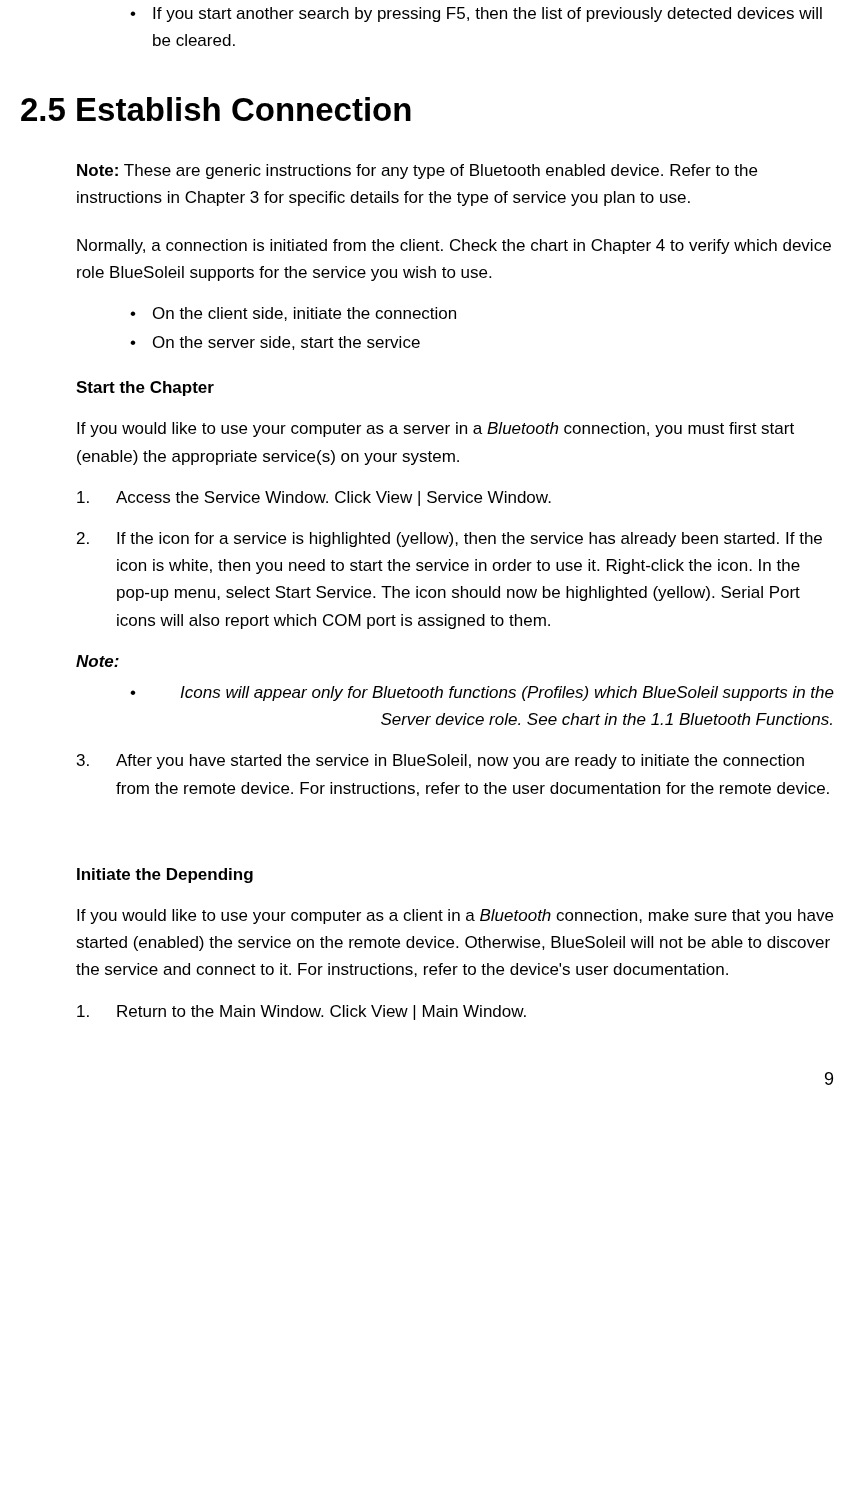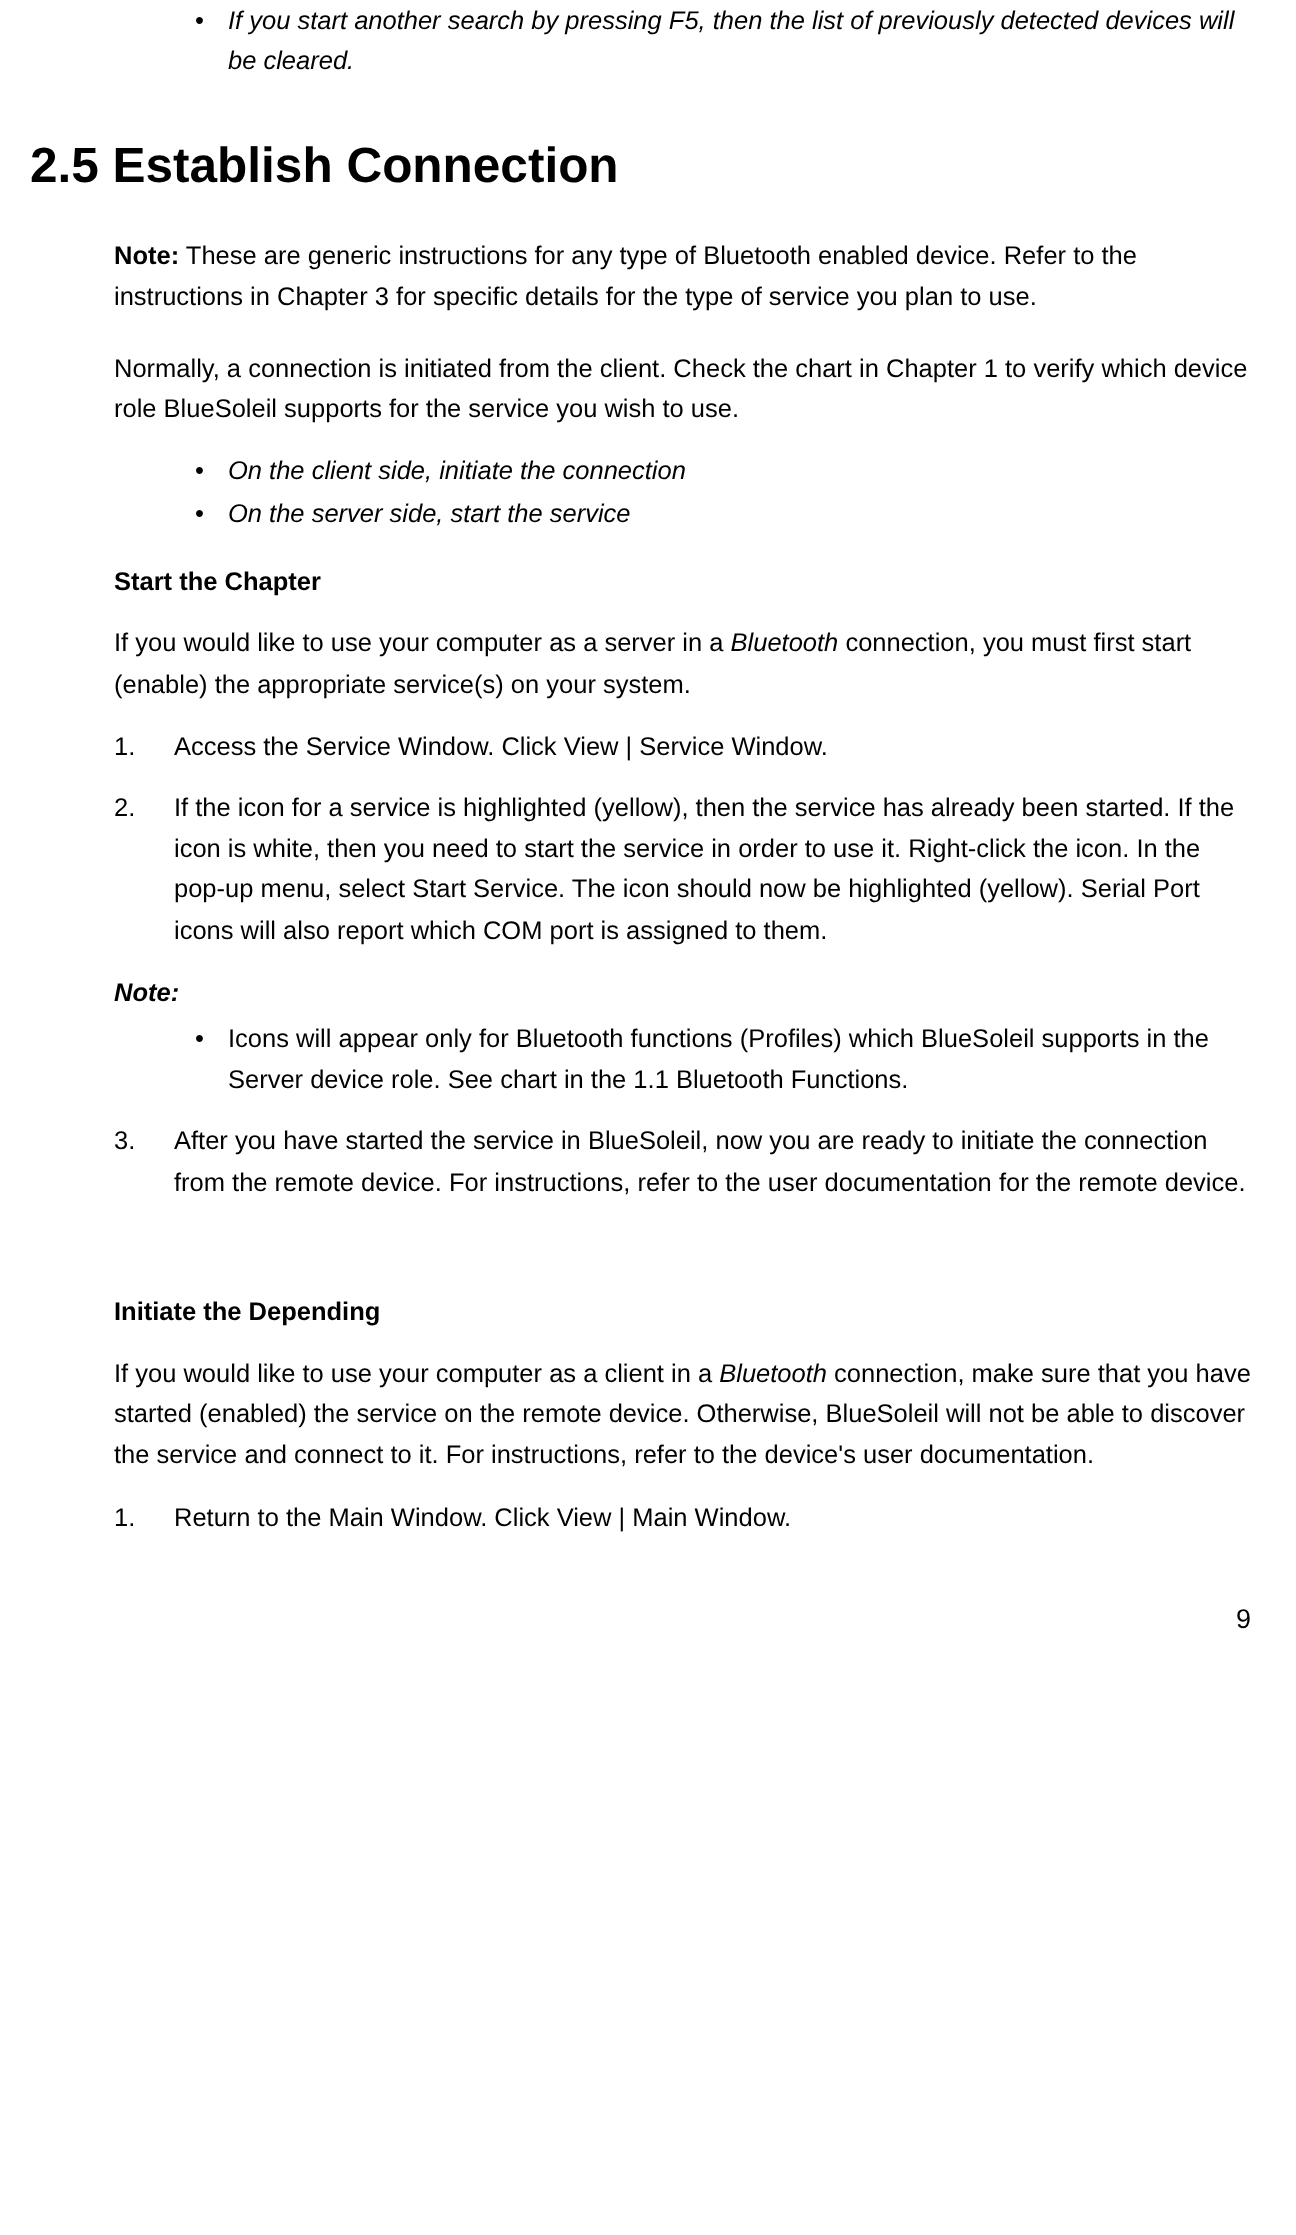--- a/index.html
+++ b/index.html
@@ -13,21 +13,20 @@
       box-sizing: border-box;
     }
     .bullet-list {
       list-style: none;
       padding-left: 110px;
       margin: 0 0 10px 0;
     }
     .bullet-list li {
       position: relative;
       padding-left: 22px;
-      font-style: italic;
       margin-bottom: 2px;
     }
     .bullet-list li::before {
       content: "•";
       position: absolute;
       left: 0;
       font-style: normal;
     }
     h2 {
       font-size: 33px;
@@ -71,21 +70,23 @@
       left: 0;
     }
     .nested-bullets {
       list-style: none;
       padding-left: 54px;
       margin: 0 0 14px 0;
     }
     .nested-bullets li {
       position: relative;
       padding-left: 22px;
+      font-style: italic;
       margin-bottom: 4px;
+      text-align: right;
     }
     .nested-bullets li::before {
       content: "•";
       position: absolute;
       left: 0;
       font-style: normal;
     }
     .italic-word {
       font-style: italic;
     }
@@ -103,21 +104,21 @@
   <li>If you start another search by pressing F5, then the list of previously detected devices will be cleared.</li>
 </ul>
 
 <h2>2.5 Establish Connection</h2>
 
 <div class="body-block">
   <p class="note-para">
     <span class="note-label">Note:</span><span> These are generic instructions for any type of Bluetooth enabled device. Refer to the instructions in Chapter 3 for specific details for the type of service you plan to use.</span>
   </p>
 
-  <p>Normally, a connection is initiated from the client. Check the chart in Chapter 1 to verify which device role BlueSoleil supports for the service you wish to use.</p>
+  <p>Normally, a connection is initiated from the client. Check the chart in Chapter 4 to verify which device role BlueSoleil supports for the service you wish to use.</p>
 </div>
 
 <ul class="bullet-list">
   <li>On the client side, initiate the connection</li>
   <li>On the server side, start the service</li>
 </ul>
 
 <div class="body-block">
   <p class="sub-heading">Start the Chapter</p>
 

